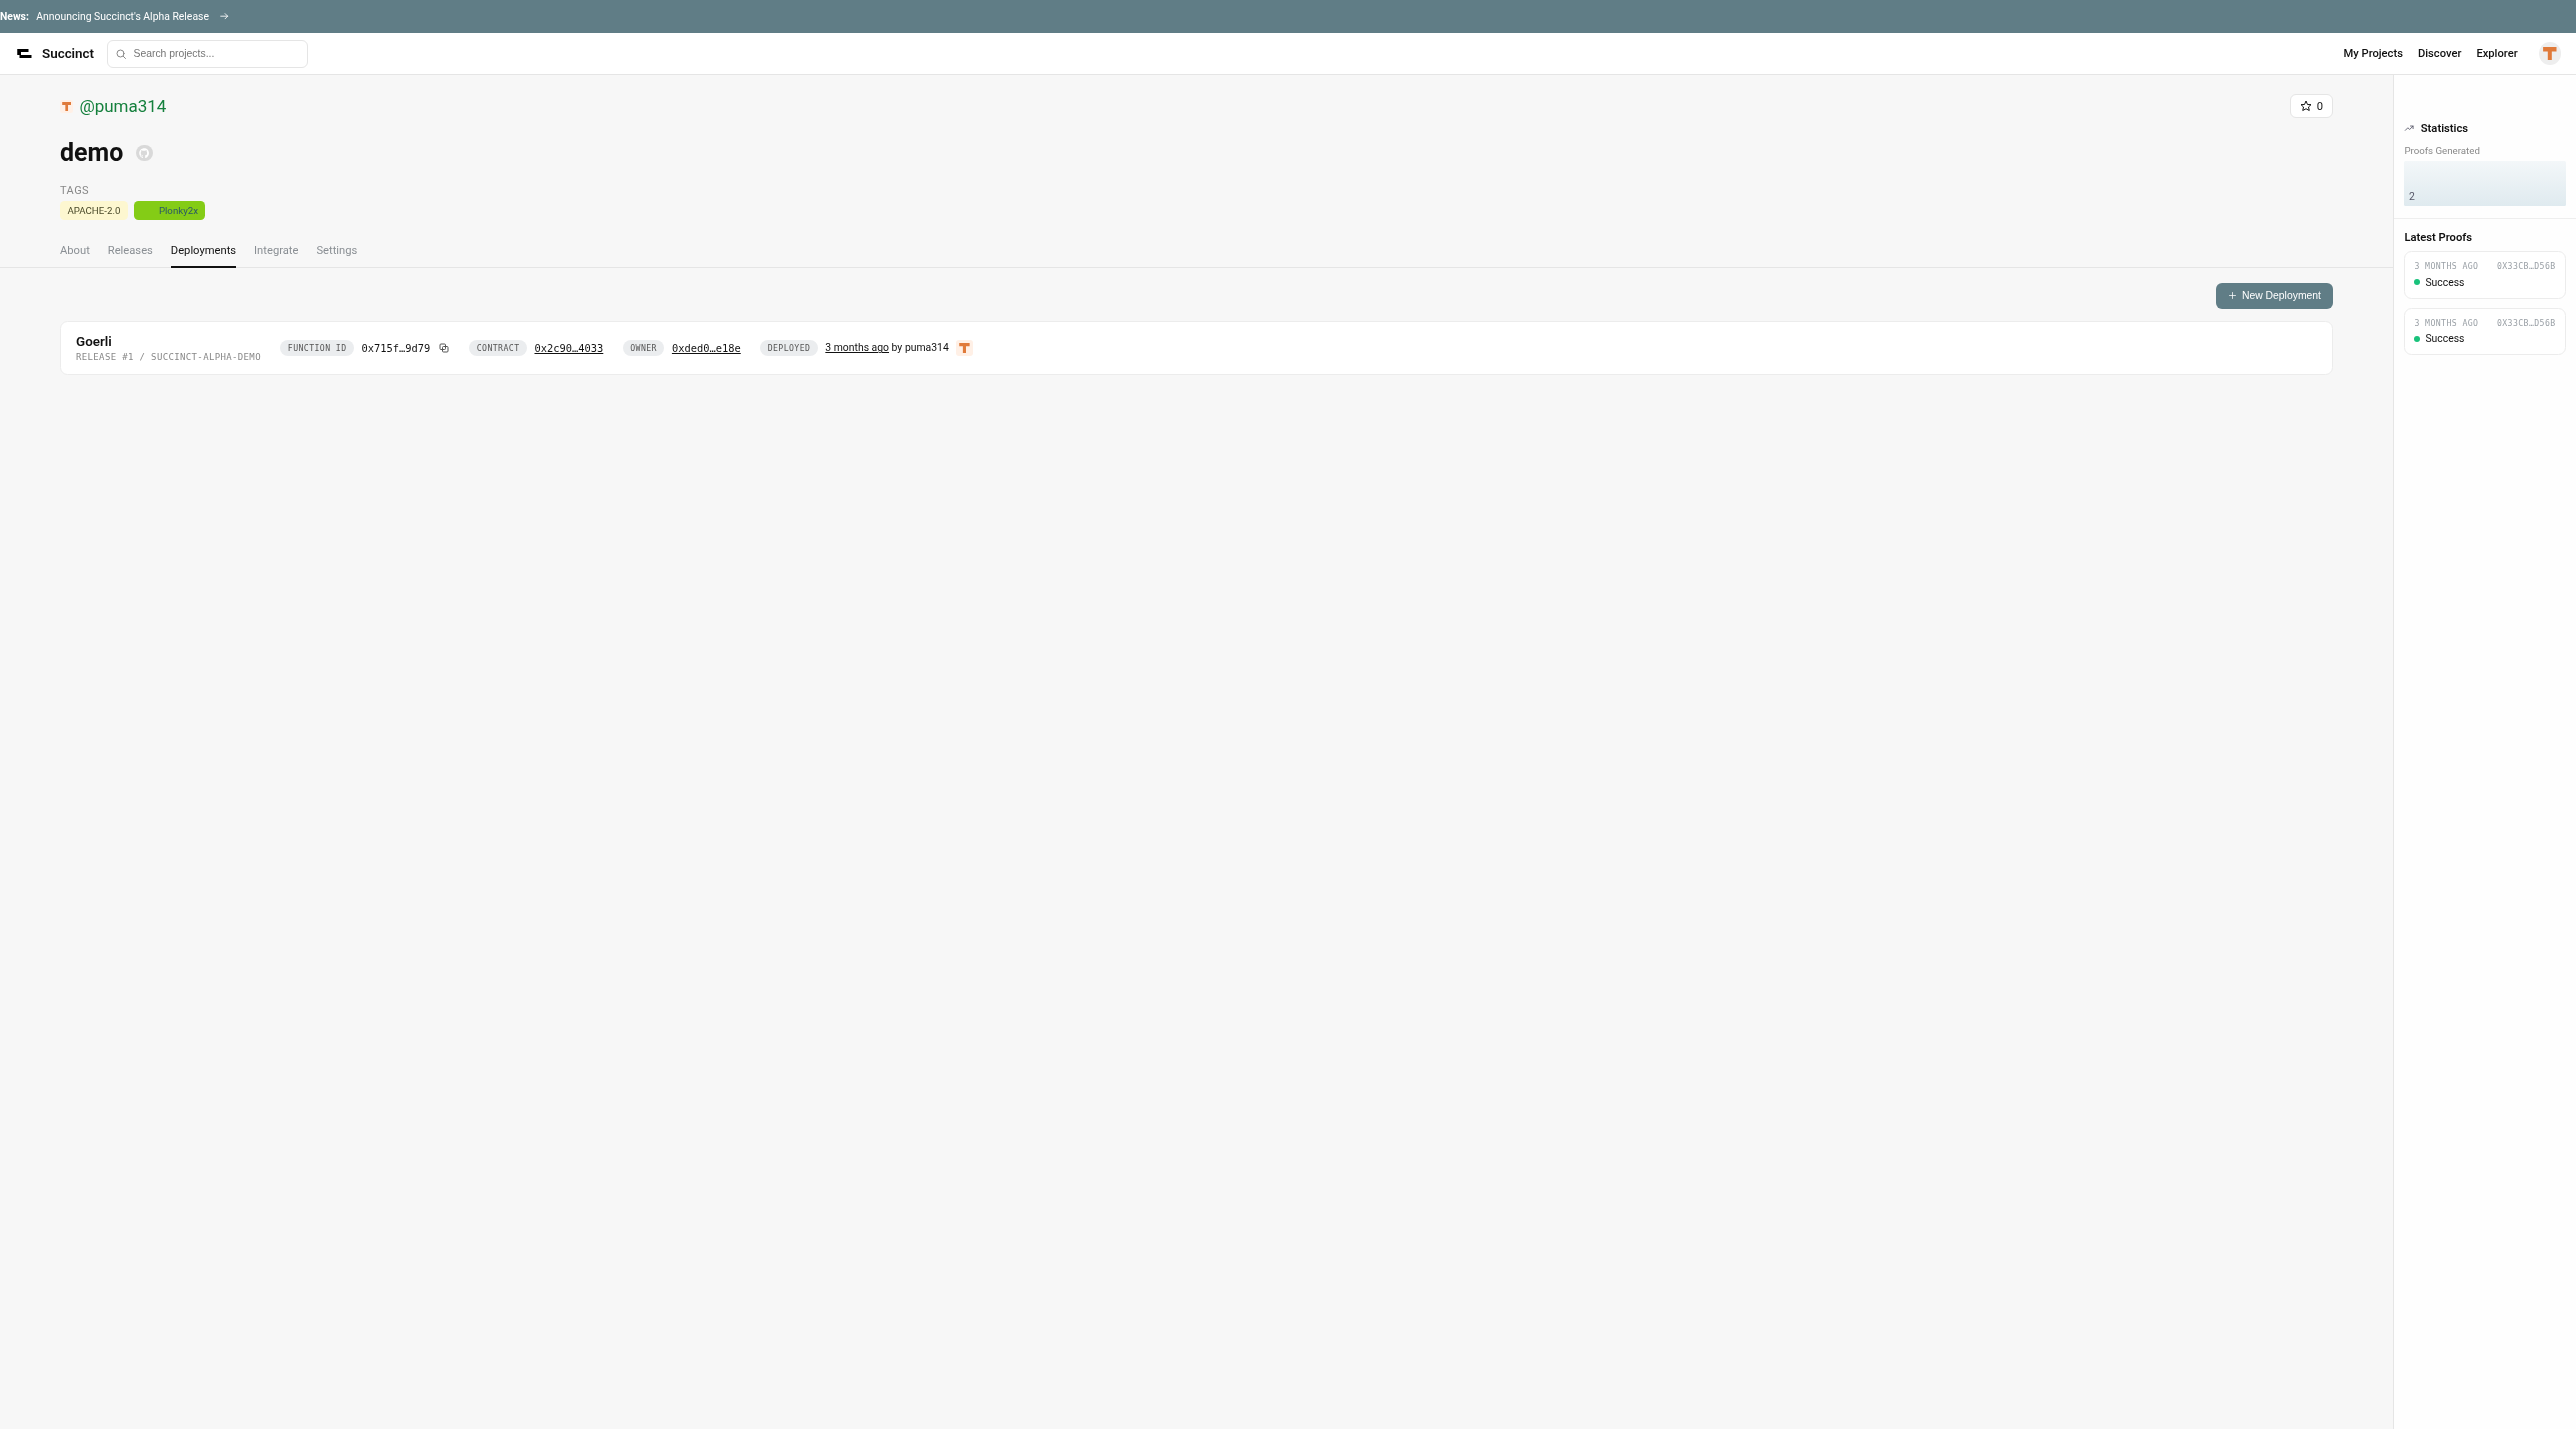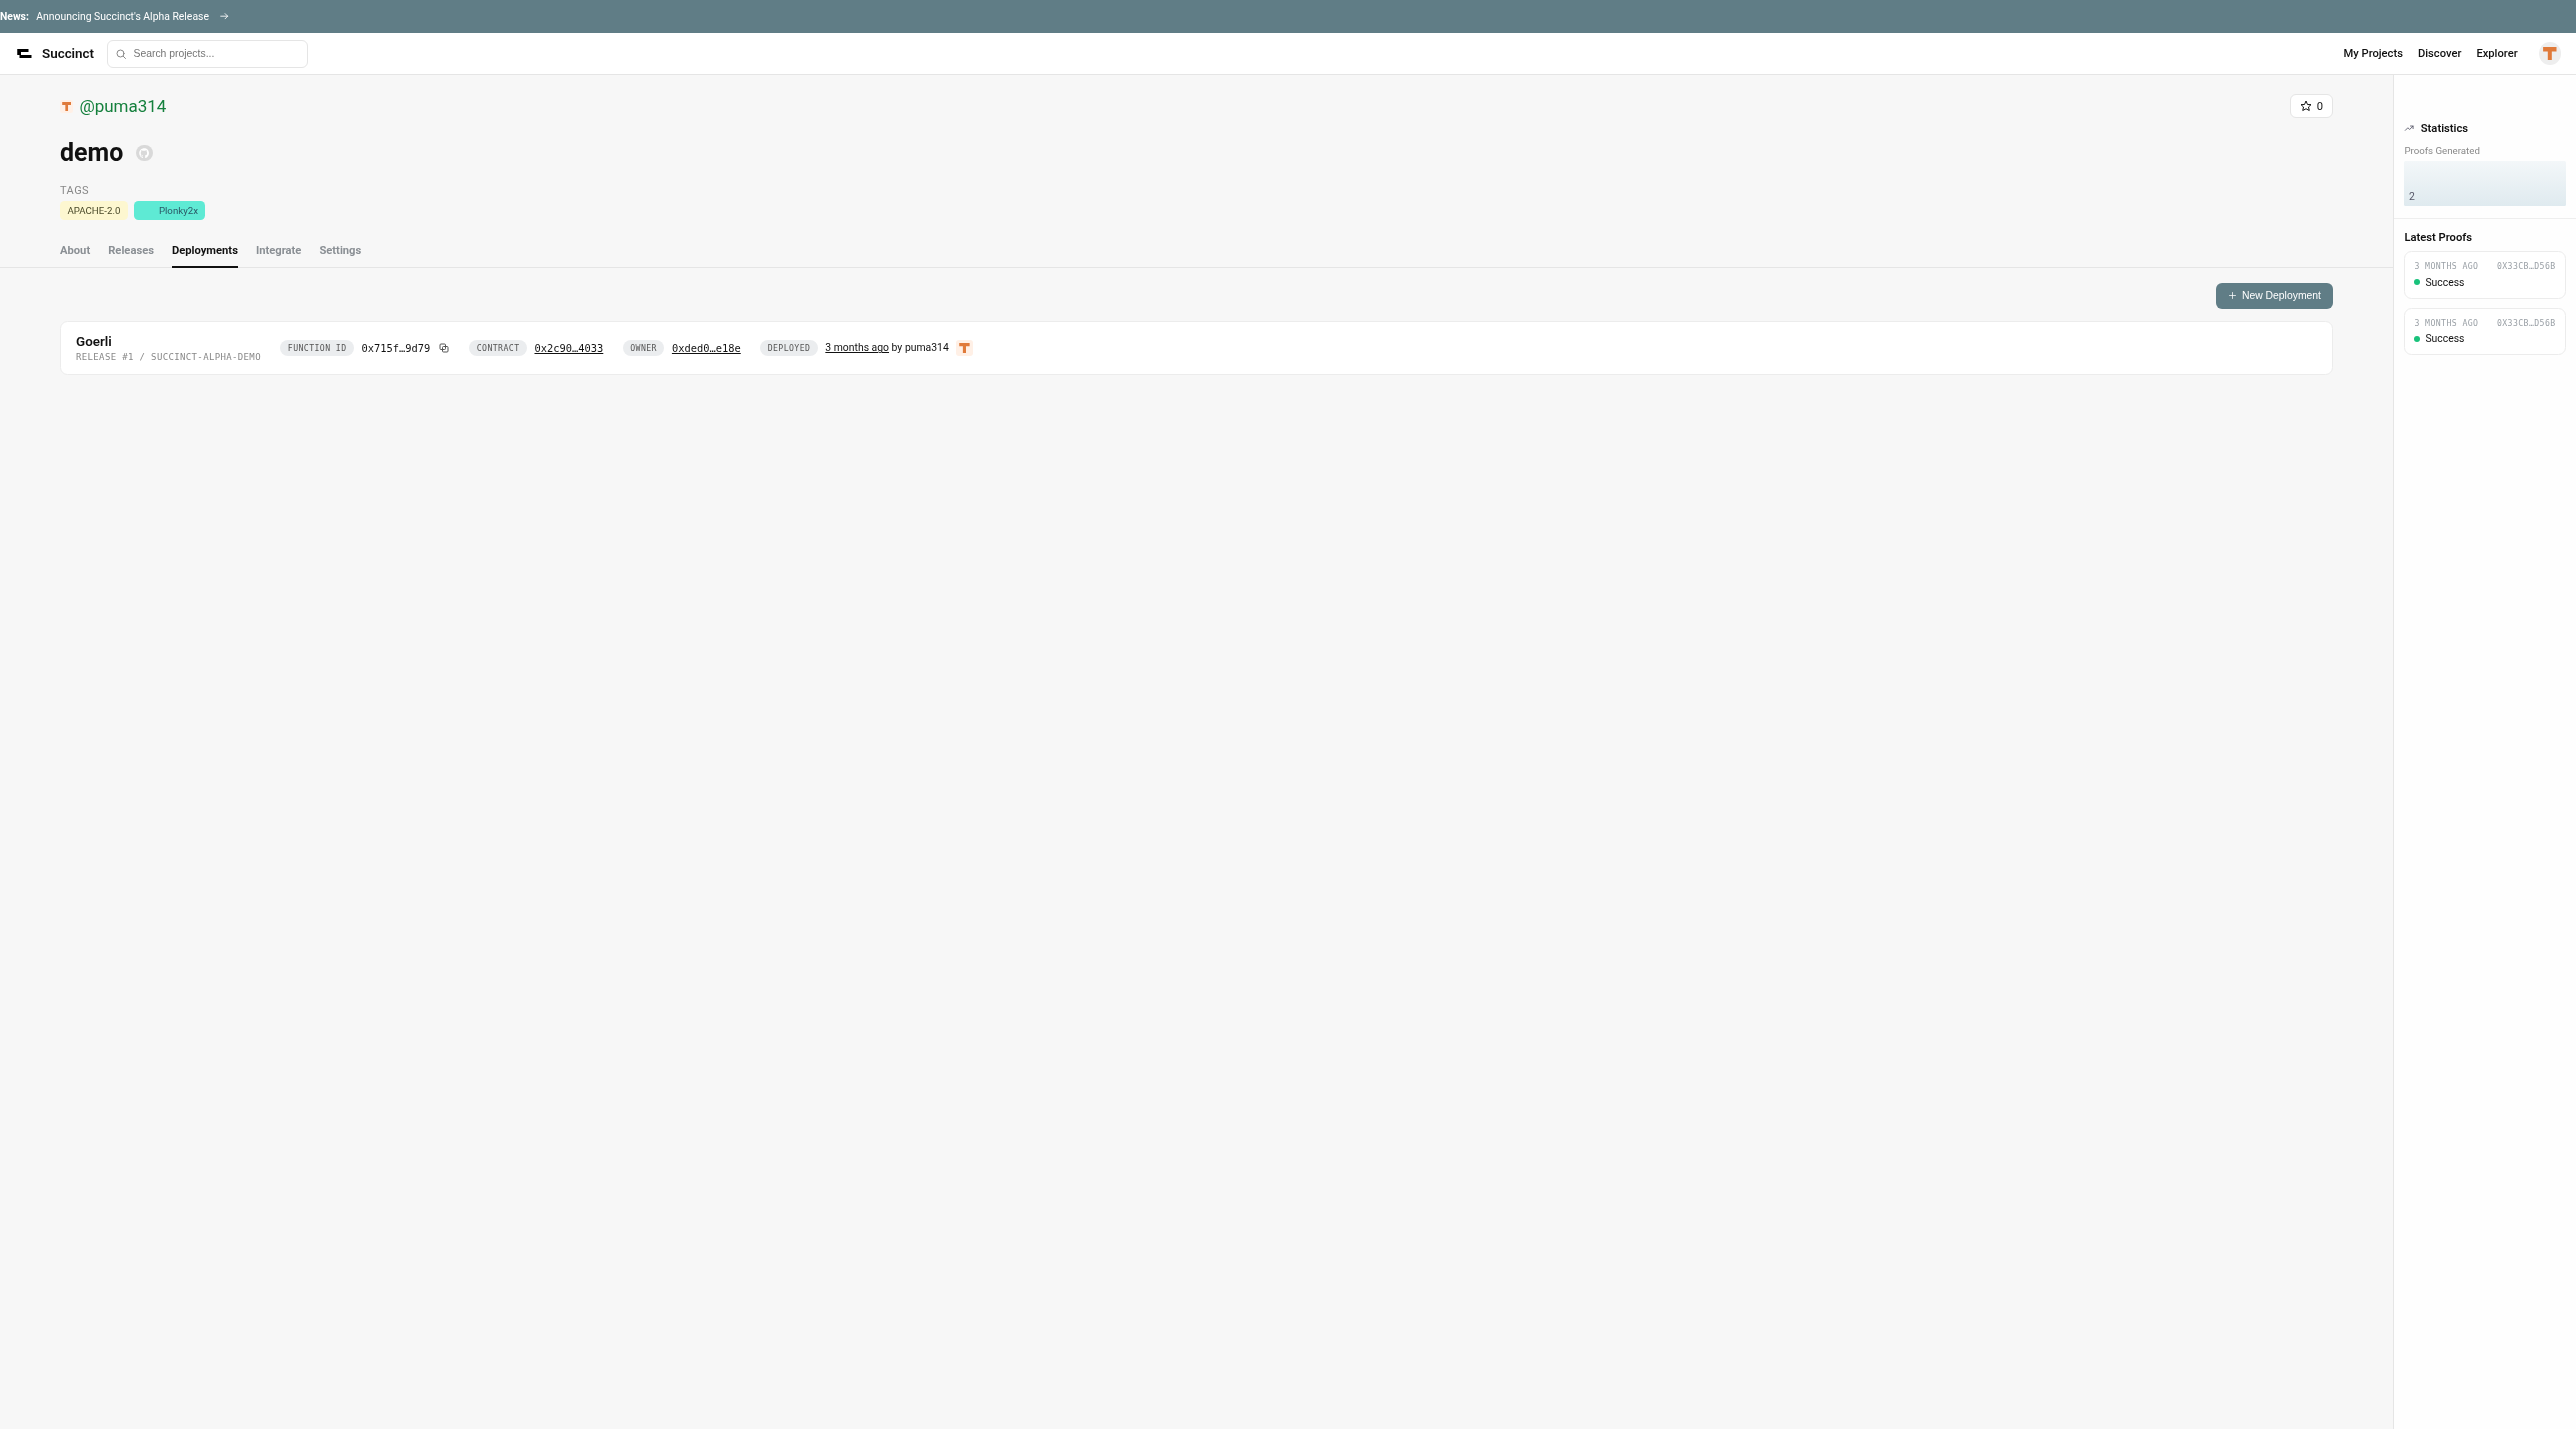--- a/index.html
+++ b/index.html
@@ -132,33 +132,33 @@
   }
   .tags-label {
     margin-top:16.4px;
     font-size:11px;letter-spacing:0.04em;color:#888;
   }
   .tags-row { display:flex; gap:6px; margin-top:4.5px; }
   .tag {
     padding:3.7px 7.5px;border-radius:4.5px;font-size:9.7px;
   }
   .tag-yellow { background:#fdf7d0; color:#4a4a2a; }
-  .tag-blue   { background:#5eead4; color:#2b5866;padding-left:25px; }
+  .tag-blue   { background:#84cc16; color:#2b5866;padding-left:25px; }
 
   
   .tabs {
     display:flex; gap:18px;
     margin-top:16.4px;
     border-bottom:0.7px solid #e5e5e5;
     padding:0 60px;
   }
   .tab {
     padding:7.5px 0 9px 0;
     color:#8a8f94;
-    font-size:11.2px;font-weight:700;
+    font-size:11.2px;font-weight:400;
     cursor:pointer;
   }
   .tab.active { color:#111; border-bottom:2.2px solid #111; margin-bottom:-0.7px; }
 
   
   .dep-actions {
     display:flex;justify-content:flex-end;
     padding:15px 60px 12px 60px;
   }
   .btn-new {

